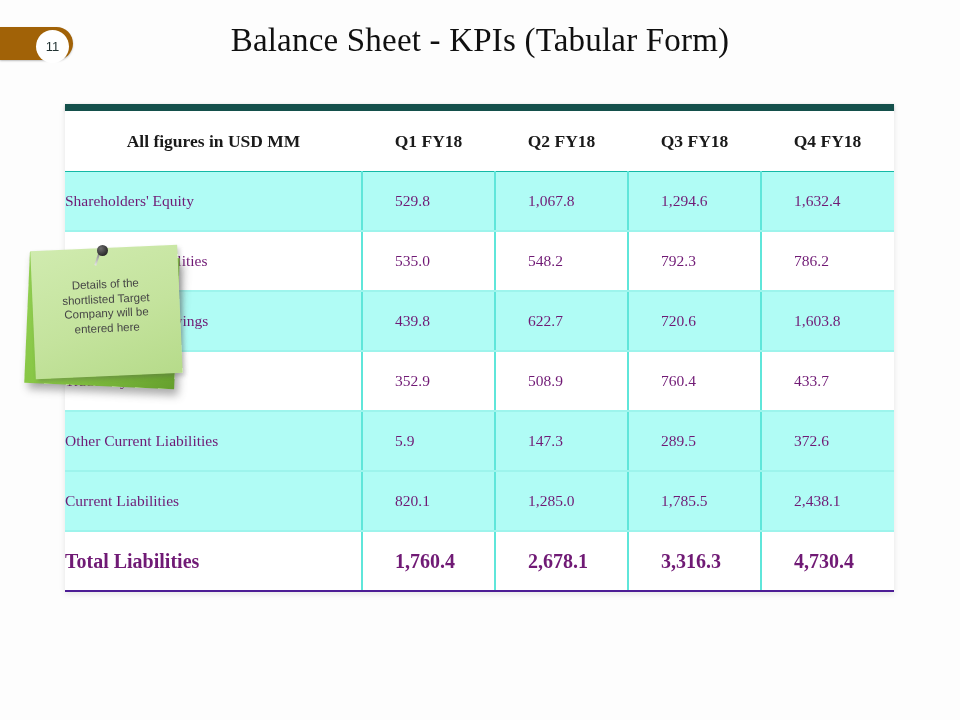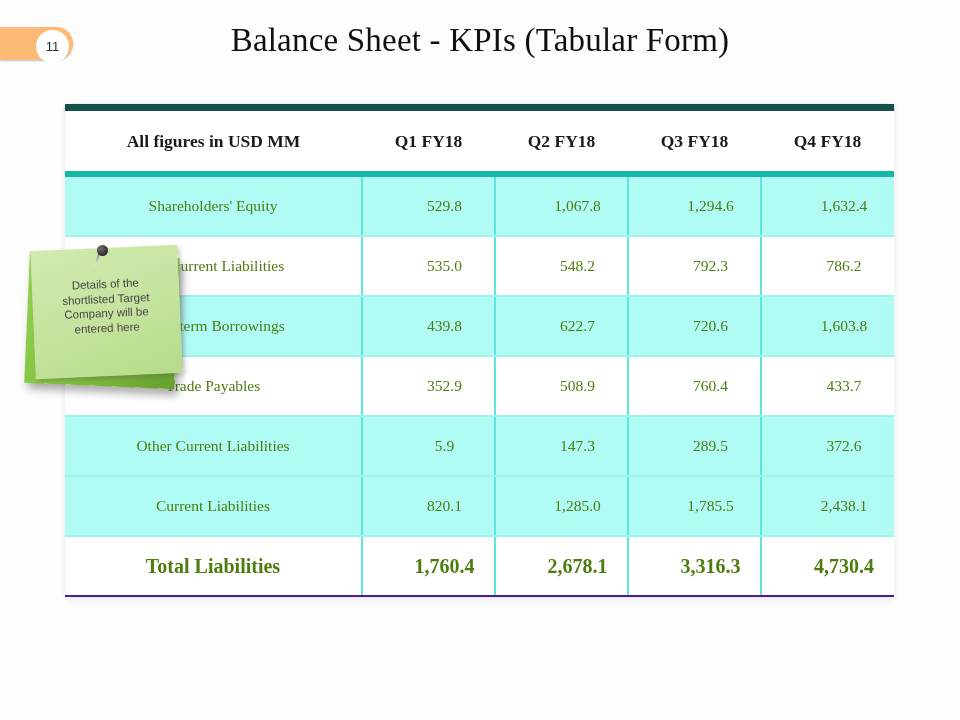--- a/index.html
+++ b/index.html
@@ -4,21 +4,21 @@
 <style>
   html,body{margin:0;padding:0;background:#ffffff;}
   .stage{
     position:relative;width:960px;height:720px;background:#fdfdfd;overflow:hidden;
     font-family:"Liberation Serif",serif;
   }
 
   
   .badge-pill{
     position:absolute;left:0;top:27px;width:73px;height:33px;
-    background:#fdba74;border-radius:0 22px 22px 0;
+    background:#a16207;border-radius:0 22px 22px 0;
     box-shadow:0 1px 2px rgba(0,0,0,.25);
   }
   .badge-circle{
     position:absolute;right:4px;top:3px;width:33px;height:33px;border-radius:50%;
     background:#ffffff;display:flex;align-items:center;justify-content:center;
     font-family:"Liberation Sans",sans-serif;font-size:13px;color:#233;
   }
 
   
   .title{
@@ -30,25 +30,25 @@
   .table-wrap{
     position:absolute;left:65px;top:104px;width:829px;
     box-shadow:0 2px 6px rgba(0,0,0,.10);
   }
   .bar{height:7px;background:#14504b;box-shadow:0 1px 3px rgba(0,0,0,.18);}
   table.kpi{
     width:829px;border-collapse:collapse;table-layout:fixed;background:#ffffff;
   }
   table.kpi th{
     height:60px;background:#ffffff;font-size:17.5px;font-weight:700;color:#1a1a1a;
-    text-align:center;vertical-align:middle;border-bottom:6px solid #14b8a6;padding:0;
+    text-align:center;vertical-align:middle;border-bottom:1px solid #14b8a6;padding:0;
   }
   table.kpi td{
-    height:58px;text-align:center;vertical-align:middle;
-    font-size:15.5px;color:#4d7c0f;padding:0;
+    height:58px;vertical-align:middle;
+    font-size:15.5px;color:#701a75;padding:0;
     border-bottom:2px solid #9df4ec;
   }
   table.kpi td + td{border-left:2px solid #5fe6da;padding-left:32px;}
   tr.cyan td{background:#b0fcf5;}
   tr.white td{background:#ffffff;}
   tr.total td{font-size:20px;font-weight:700;border-bottom:2px solid #4c1d95;}
 
   
   .note-group{position:absolute;left:25px;top:244px;width:162px;height:152px;z-index:5;}
   .note-back{

